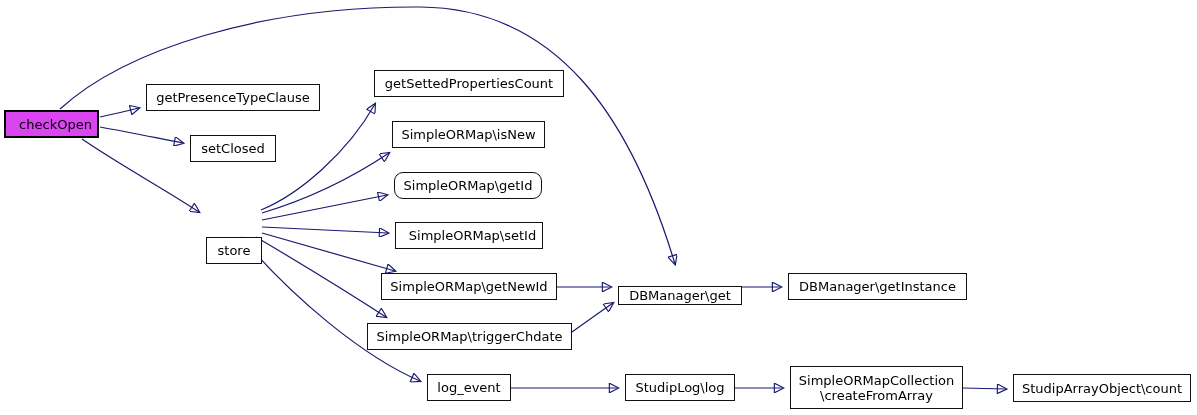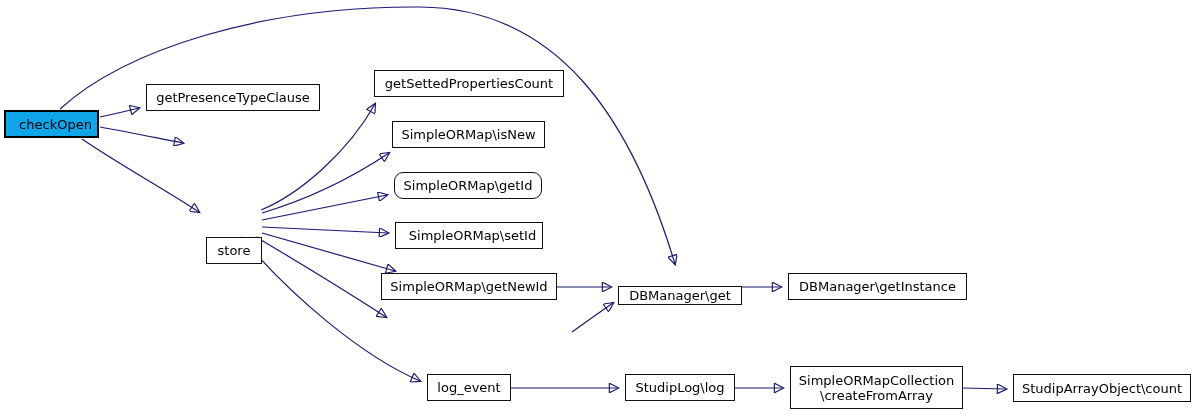--- a/index.html
+++ b/index.html
@@ -36,21 +36,21 @@
     font-size: 13px;
     line-height: 15px;
     display: flex;
     align-items: center;
     justify-content: center;
     text-align: center;
     white-space: pre-line;
     cursor: pointer;
   }
   .node.highlight {
-    background: #0ea5e9;
+    background: #d946ef;
     border-width: 2px;
     border-color: #000000;
     padding-left: 8px;
   }
 </style>
 </head>
 <body>
 
 <div class="canvas">
 
@@ -77,33 +77,35 @@
     <path d="M 742,287 L 781,287" marker-end="url(#arrow)"></path>
     <path d="M 511,388 L 618,388" marker-end="url(#arrow)"></path>
     <path d="M 735,388 L 783,388" marker-end="url(#arrow)"></path>
     <path d="M 963,388 L 1006,389" marker-end="url(#arrow)"></path>
   </svg>
 
   <div class="node highlight" style="left:4px; top:110px; width:95px; height:28px;">checkOpen</div>
 
   <div class="node" style="left:146px; top:84px; width:174px; height:27px;">getPresenceTypeClause</div>
 
+  <div class="node" style="left:190px; top:135px; width:86px; height:27px;">setClosed</div>
 
   <div class="node" style="left:206px; top:210px; width:56px; height:27px;margin-top:27px;">store</div>
 
   <div class="node" style="left:374px; top:70px; width:190px; height:27px;">getSettedPropertiesCount</div>
 
   <div class="node" style="left:392px; top:121px; width:153px; height:27px;">SimpleORMap\isNew</div>
 
   <div class="node" style="left:394px; top:172px; width:148px; height:27px;border-radius:9px;">SimpleORMap\getId</div>
 
   <div class="node" style="left:395px; top:222px; width:148px; height:27px;padding-left:7px;">SimpleORMap\setId</div>
 
   <div class="node" style="left:381px; top:273px; width:176px; height:27px;">SimpleORMap\getNewId</div>
 
+  <div class="node" style="left:367px; top:323px; width:205px; height:27px;">SimpleORMap\triggerChdate</div>
 
   <div class="node" style="left:618px; top:286px; width:124px; height:19px;">DBManager\get</div>
 
   <div class="node" style="left:788px; top:273px; width:179px; height:27px;">DBManager\getInstance</div>
 
   <div class="node" style="left:427px; top:374px; width:84px; height:27px;">log_event</div>
 
   <div class="node" style="left:625px; top:374px; width:110px; height:27px;">StudipLog\log</div>
 
   <div class="node" style="left:1013px; top:374px; width:178px; height:28px;">StudipArrayObject\count</div>

